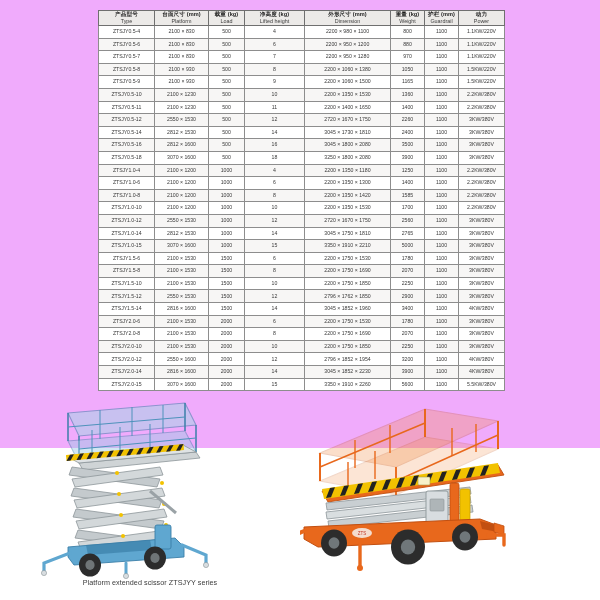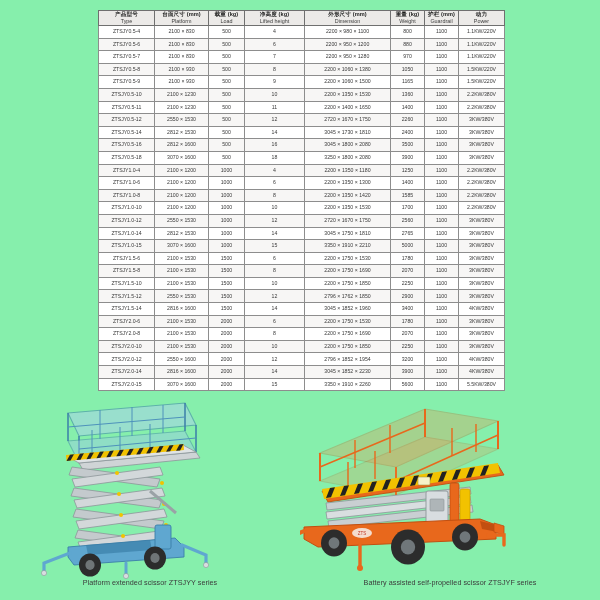--- a/index.html
+++ b/index.html
@@ -11,22 +11,22 @@
   body {
     width: 600px;
     height: 600px;
     overflow: hidden;
     font-family: "Liberation Sans", "DejaVu Sans", sans-serif;
     color: #2b2b2b;
   }
   .page {
     position: relative;
     width: 600px;
-    height: 600px;
-    background: #86efac;
+    height: 448px;
+    background: #f0abfc;
   }
 
   
   .spec-table-wrap {
     position: absolute;
     left: 98px;
     top: 10px;
     width: 406px;
   }
   table.spec {
@@ -598,17 +598,16 @@
           <text x="62" y="140" font-family="'Liberation Sans', sans-serif" font-size="4.5" fill="#c0392b" text-anchor="middle">ZTS</text>
 
           <ellipse cx="34" cy="148" rx="13" ry="13.5" fill="#2c2c2c"></ellipse>
           <ellipse cx="34" cy="148" rx="5.4" ry="5.8" fill="#70777a"></ellipse>
           <ellipse cx="108" cy="152" rx="17" ry="17.5" fill="#2c2c2c"></ellipse>
           <ellipse cx="108" cy="152" rx="7.2" ry="7.6" fill="#70777a"></ellipse>
           <ellipse cx="165" cy="142" rx="13" ry="13.5" fill="#2c2c2c"></ellipse>
           <ellipse cx="165" cy="142" rx="5.4" ry="5.8" fill="#70777a"></ellipse>
         </g>
       </svg>
-      <div class="fig-caption">Battery assisted self-propelled scissor ZTSJYF  series</div>
     </div>
 
   </div>
 </div>
 
 </body></html>

